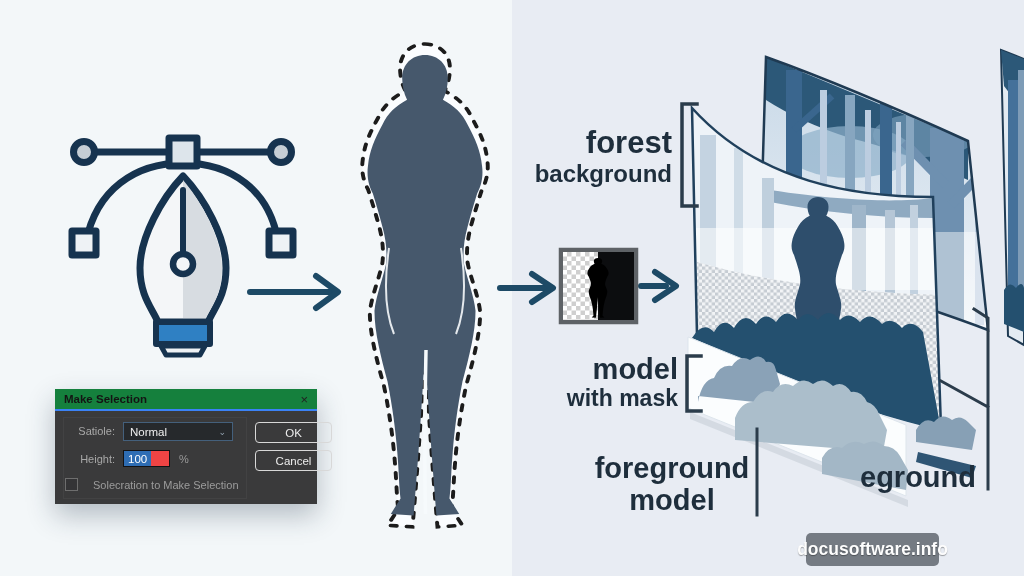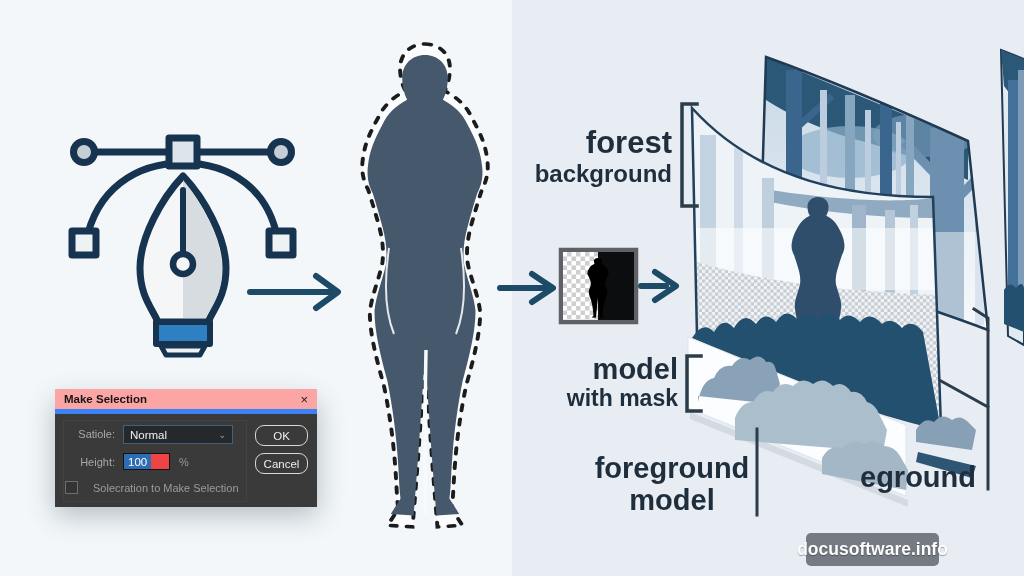--- a/index.html
+++ b/index.html
@@ -14,34 +14,34 @@
   .lab-forest .l1{font-size:31px;}
   .lab-forest .l2{font-size:24px;margin-top:3px;}
   .lab-model{right:346px;top:354px;text-align:right;}
   .lab-model .l1{font-size:29px;}
   .lab-model .l2{font-size:23px;margin-top:3px;}
   .lab-fg{left:572px;top:452px;width:200px;text-align:center;font-size:29px;line-height:1.12;}
   .lab-eg{right:48px;top:462px;text-align:right;font-size:29px;}
   
   .dialog{position:absolute;left:55px;top:389px;width:262px;height:114px;
           box-shadow:0 12px 26px rgba(30,50,70,.30);font-size:11px;}
-  .dlg-title{height:20px;background:#fca5a5;border-bottom:5px solid #3b82f6;display:flex;
+  .dlg-title{height:20px;background:#15803d;border-bottom:2px solid #3b82f6;display:flex;
              align-items:center;justify-content:space-between;padding:0 9px;}
   .dlg-title .t{font-size:11.5px;font-weight:700;color:#141414;}
   .dlg-close{font-size:13px;color:#222;line-height:1;cursor:default;}
   .dlg-body{position:relative;height:93px;background:#3a3a3b;}
   .dlg-group{position:absolute;left:8px;top:6px;width:182px;height:80px;
              border:1px solid #48484a;opacity:.55;}
   .dlg-label{position:absolute;width:56px;text-align:right;color:#a8a8a8;font-size:11px;}
   .dlg-drop{position:absolute;left:68px;top:11px;width:110px;height:19px;background:#26292c;
             border:1px solid #44607c;color:#efefef;font-size:11.5px;display:flex;
             align-items:center;justify-content:space-between;padding:0 6px;box-sizing:border-box;}
   .dlg-drop .chev{color:#93a3b1;font-size:9px;}
-  .dlg-btn{position:absolute;left:200px;width:53px;height:21px;border:1.5px solid #d8d8d8;
-           border-radius:9px;color:#ededed;font-size:11.5px;display:flex;align-items:center;
+  .dlg-btn{position:absolute;left:200px;width:77px;height:21px;border:1.5px solid #d8d8d8;
+           border-radius:4px;color:#ededed;font-size:11.5px;display:flex;align-items:center;
            justify-content:center;background:transparent;box-sizing:border-box;}
   .dlg-input{position:absolute;left:68px;top:39px;width:47px;height:17px;background:#ef4444;
              border:1px solid #121214;display:flex;align-items:center;box-sizing:border-box;}
   .dlg-input .sel{background:#2e6db4;color:#fff;font-size:11.5px;padding:0 4px;height:100%;
                   display:flex;align-items:center;}
   .dlg-pct{position:absolute;left:124px;top:42px;color:#9a9a9a;font-size:11px;}
   .dlg-check{position:absolute;left:10px;top:67px;display:flex;align-items:center;gap:15px;}
   .dlg-check .box{width:11px;height:11px;border:1px solid #6e6e6e;background:#343436;}
   .dlg-check .txt{color:#9c9c9c;font-size:11px;}
   

